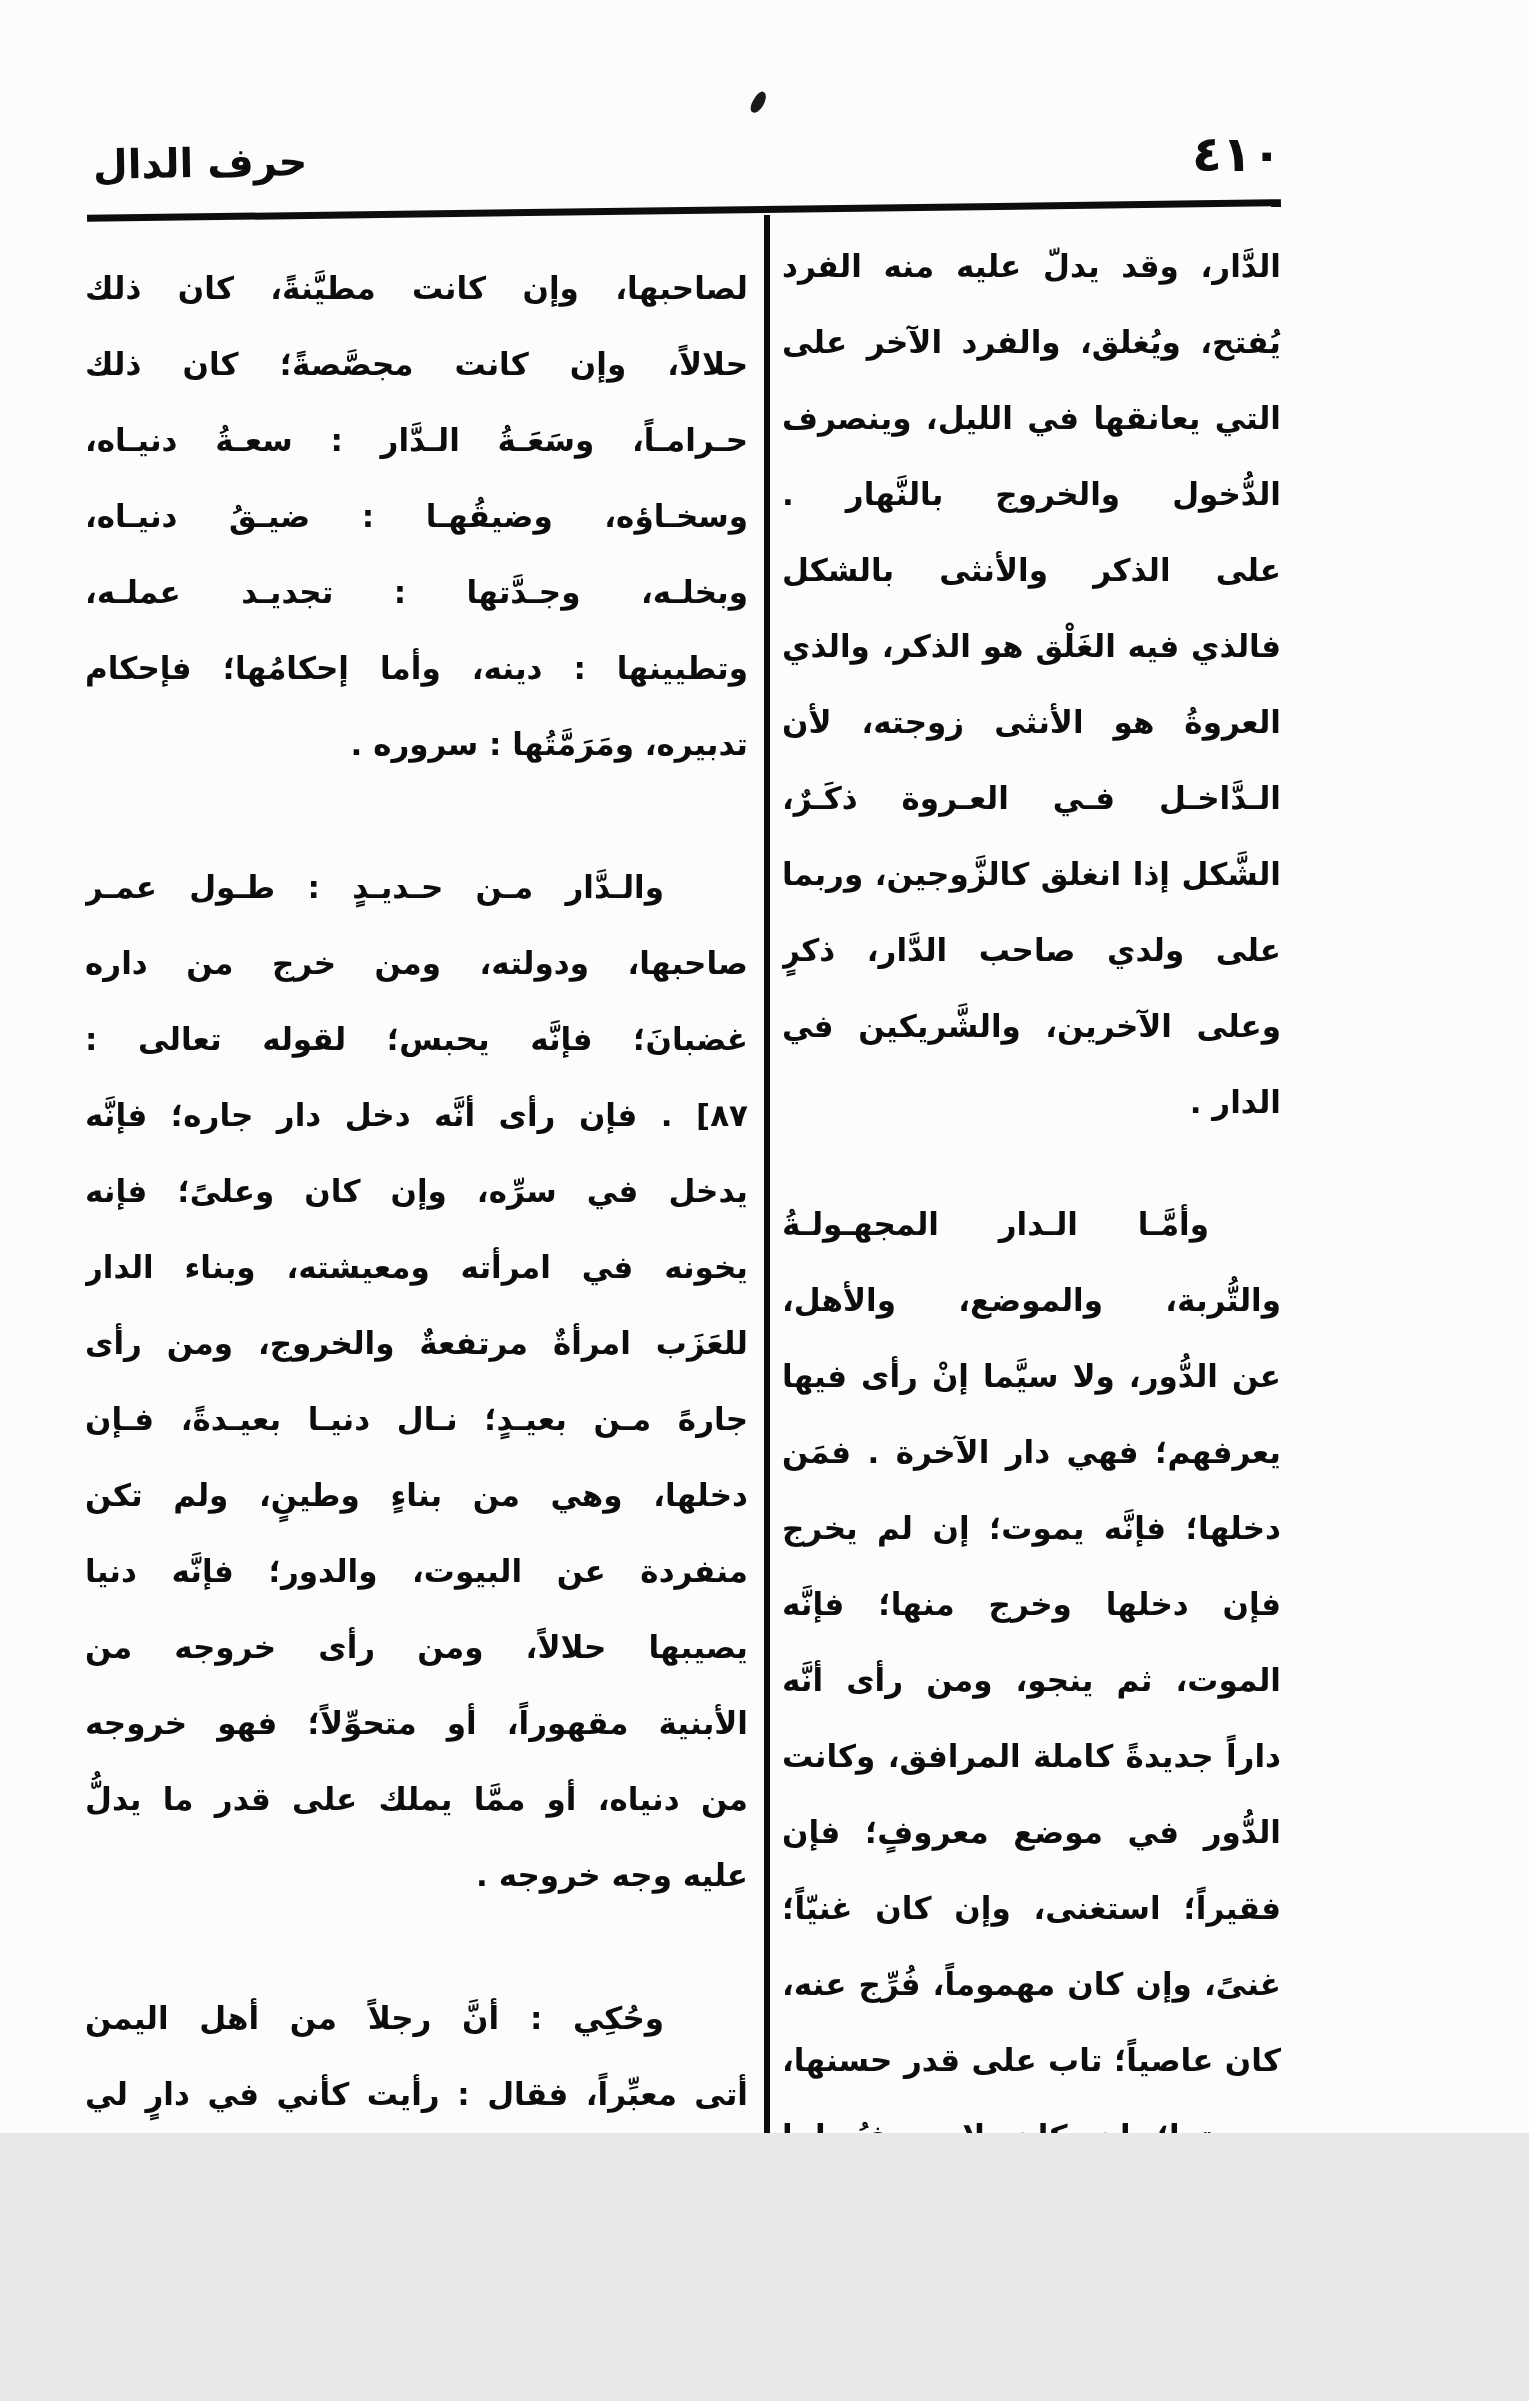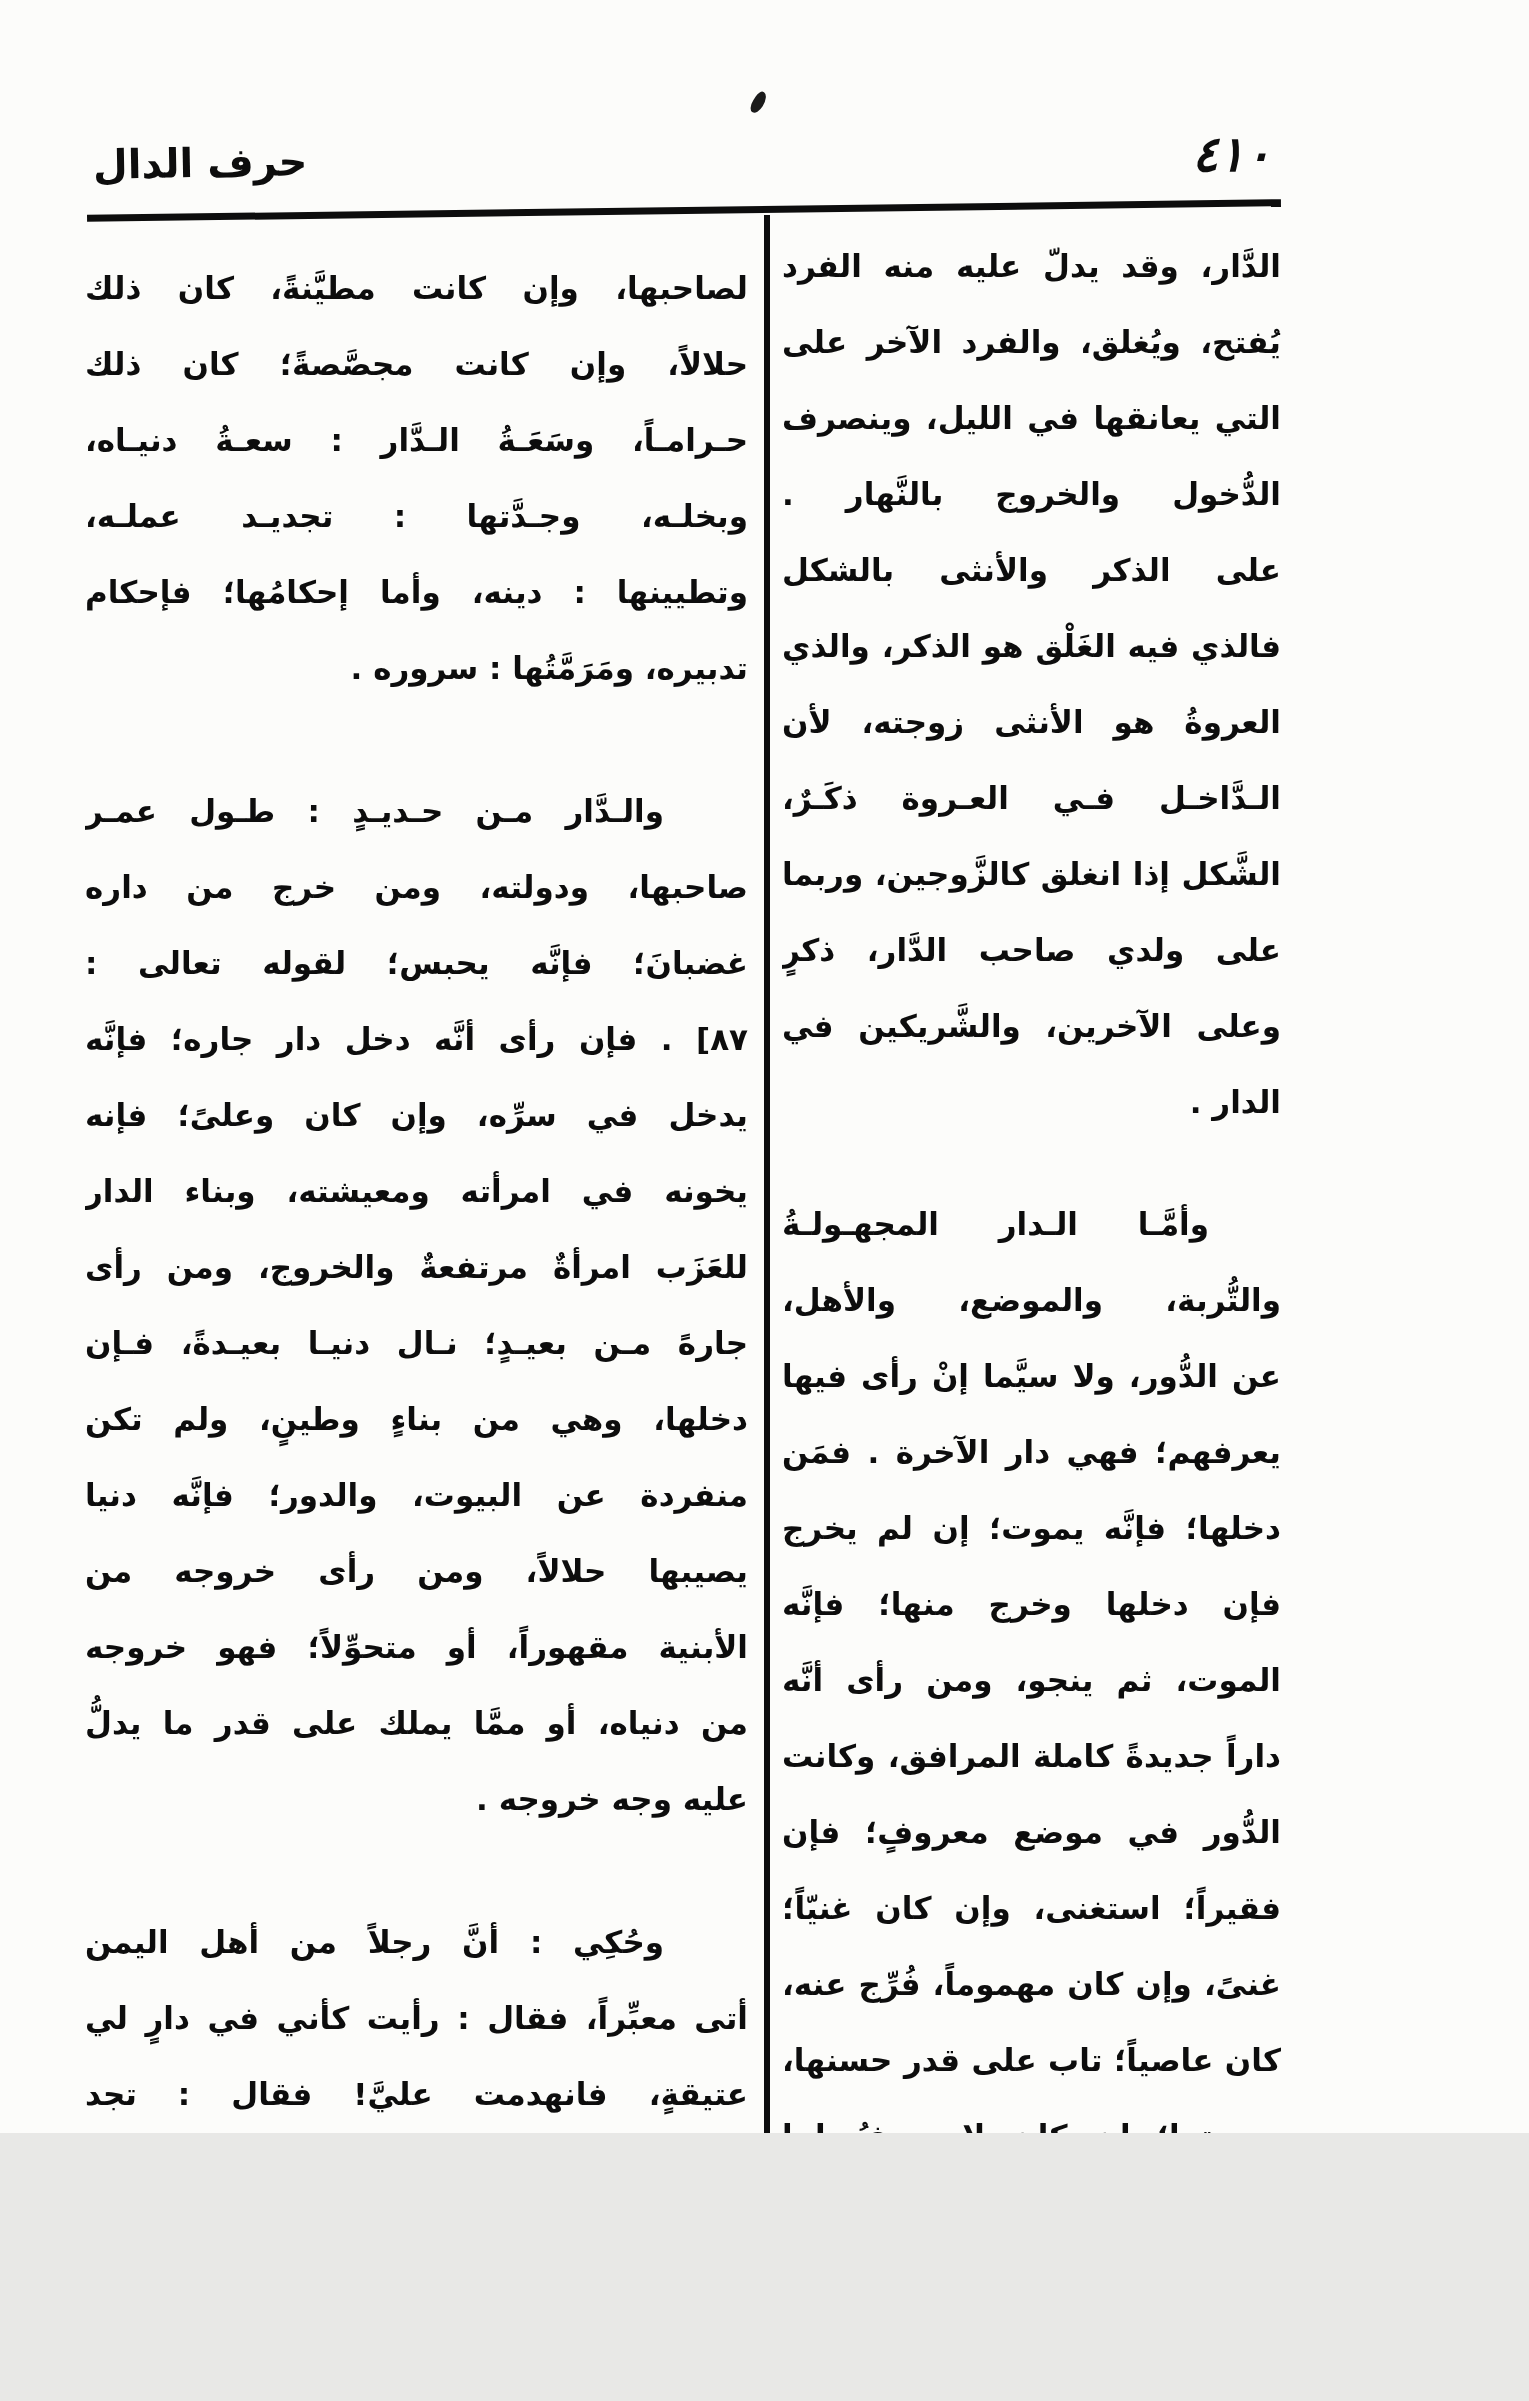--- a/index.html
+++ b/index.html
@@ -11,21 +11,21 @@
     font-family:"DejaVu Sans",sans-serif;
     color:#0d0d0d;
   }
   .header-title{
     position:absolute;left:93px;top:140px;
     font-size:40px;font-weight:bold;direction:rtl;
     transform:rotate(-1deg);
   }
   .page-number{
     position:absolute;left:1192px;top:126px;
-    font-size:49px;font-weight:bold;direction:rtl;font-style:italic;
+    font-size:49px;font-weight:bold;direction:rtl;
   }
   .hrule{
     position:absolute;left:87px;top:207px;width:1194px;height:7px;
     background:#0d0d0d;transform:rotate(-0.75deg);
   }
   .vrule{
     position:absolute;left:764px;top:215px;width:6.1px;height:2031px;
     background:#0d0d0d;
   }
   .col{
@@ -97,20 +97,21 @@
       <div class="line">كان عاصياً؛ تاب على قدر حسنها،</div>
       <div class="line">وسعتها؛ إن كان لا يعرفُ لها صاحباً .</div>
       <div class="line indent gap">فـإنْ كـان لهـا صـاحـبٌ؛ فهـي</div>
     </div>
 
   <div class="col col-left">
 
   <div class="line">لصاحبها، وإن كانت مطيَّنةً، كان ذلك</div>
       <div class="line">حلالاً، وإن كانت مجصَّصةً؛ كان ذلك</div>
       <div class="line">حـرامـاً، وسَعَـةُ الـدَّار : سعـةُ دنيـاه،</div>
+      <div class="line">وسخـاؤه، وضيقُهـا : ضيـقُ دنيـاه،</div>
       <div class="line">وبخلـه، وجـدَّتها : تجديـد عملـه،</div>
       <div class="line">وتطيينها : دينه، وأما إحكامُها؛ فإحكام</div>
       <div class="line end">تدبيره، ومَرَمَّتُها : سروره .</div>
       <div class="line indent gap">والـدَّار مـن حـديـدٍ : طـول عمـر</div>
       <div class="line">صاحبها، ودولته، ومن خرج من داره</div>
       <div class="line">غضبانَ؛ فإنَّه يحبس؛ لقوله تعالى :</div>
       <div class="line">٨٧] . فإن رأى أنَّه دخل دار جاره؛ فإنَّه</div>
       <div class="line">يدخل في سرِّه، وإن كان وعلىً؛ فإنه</div>
       <div class="line">يخونه في امرأته ومعيشته، وبناء الدار</div>
       <div class="line">للعَزَب امرأةٌ مرتفعةٌ والخروج، ومن رأى</div>

